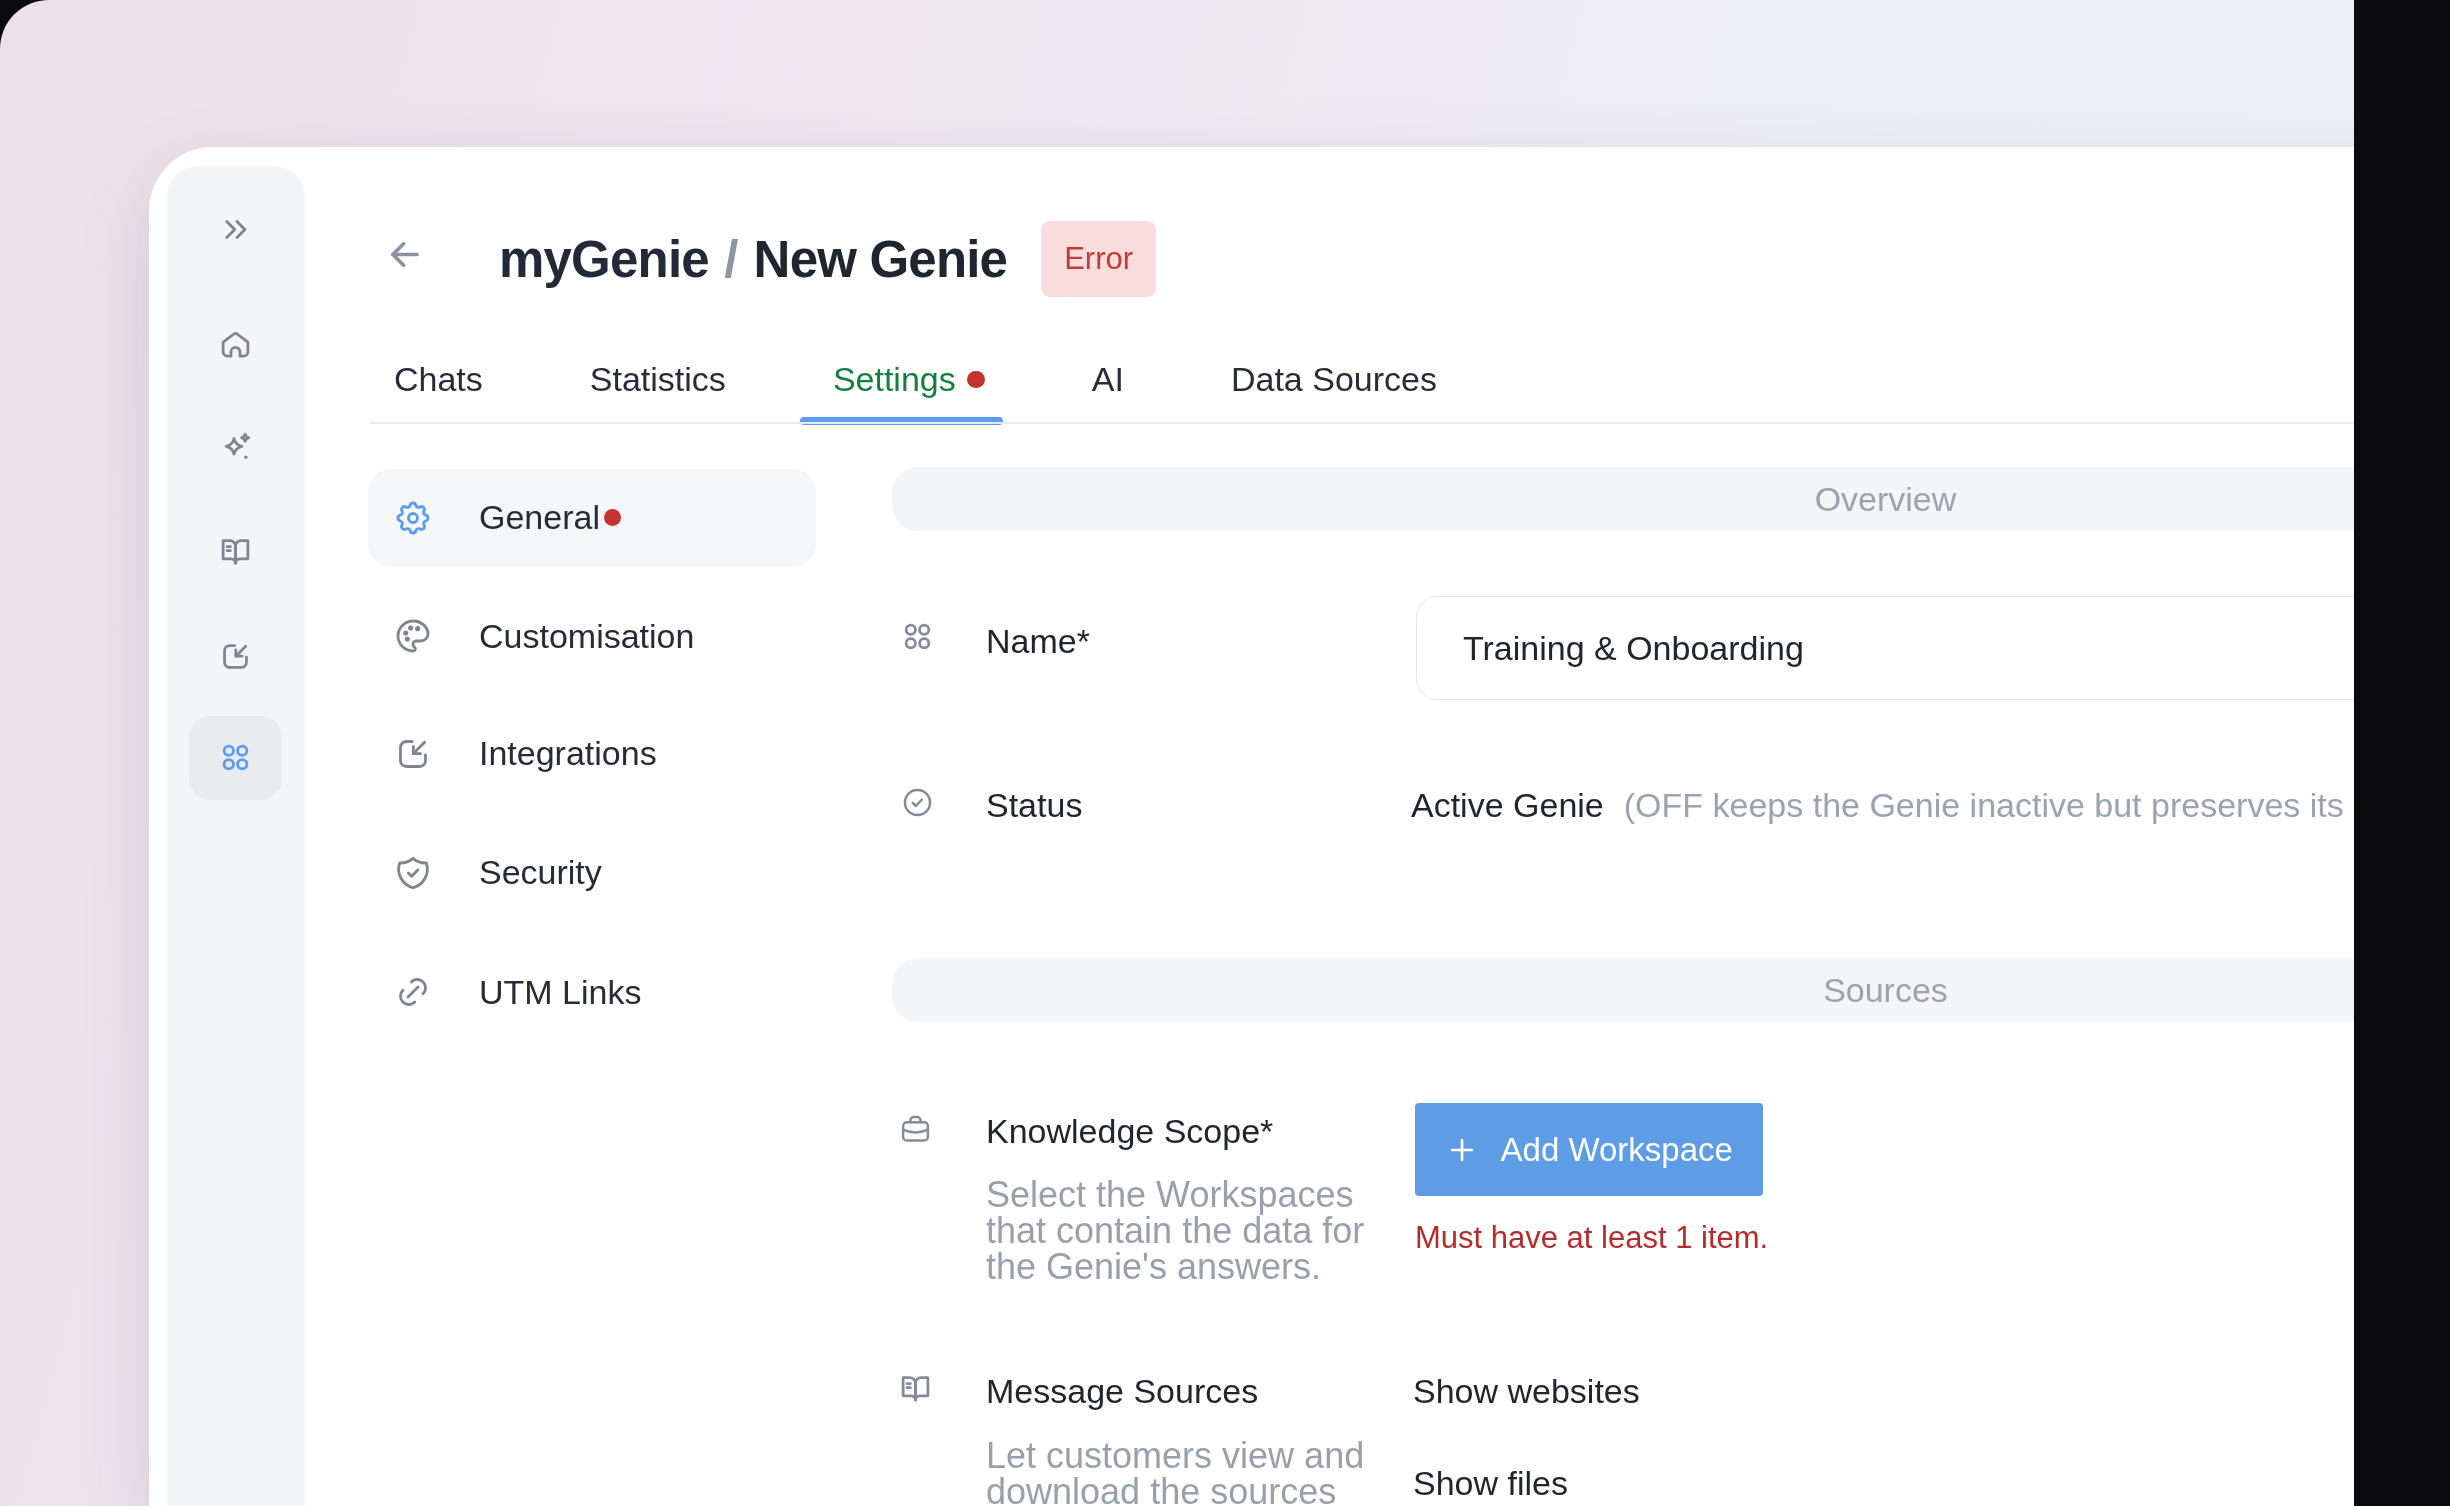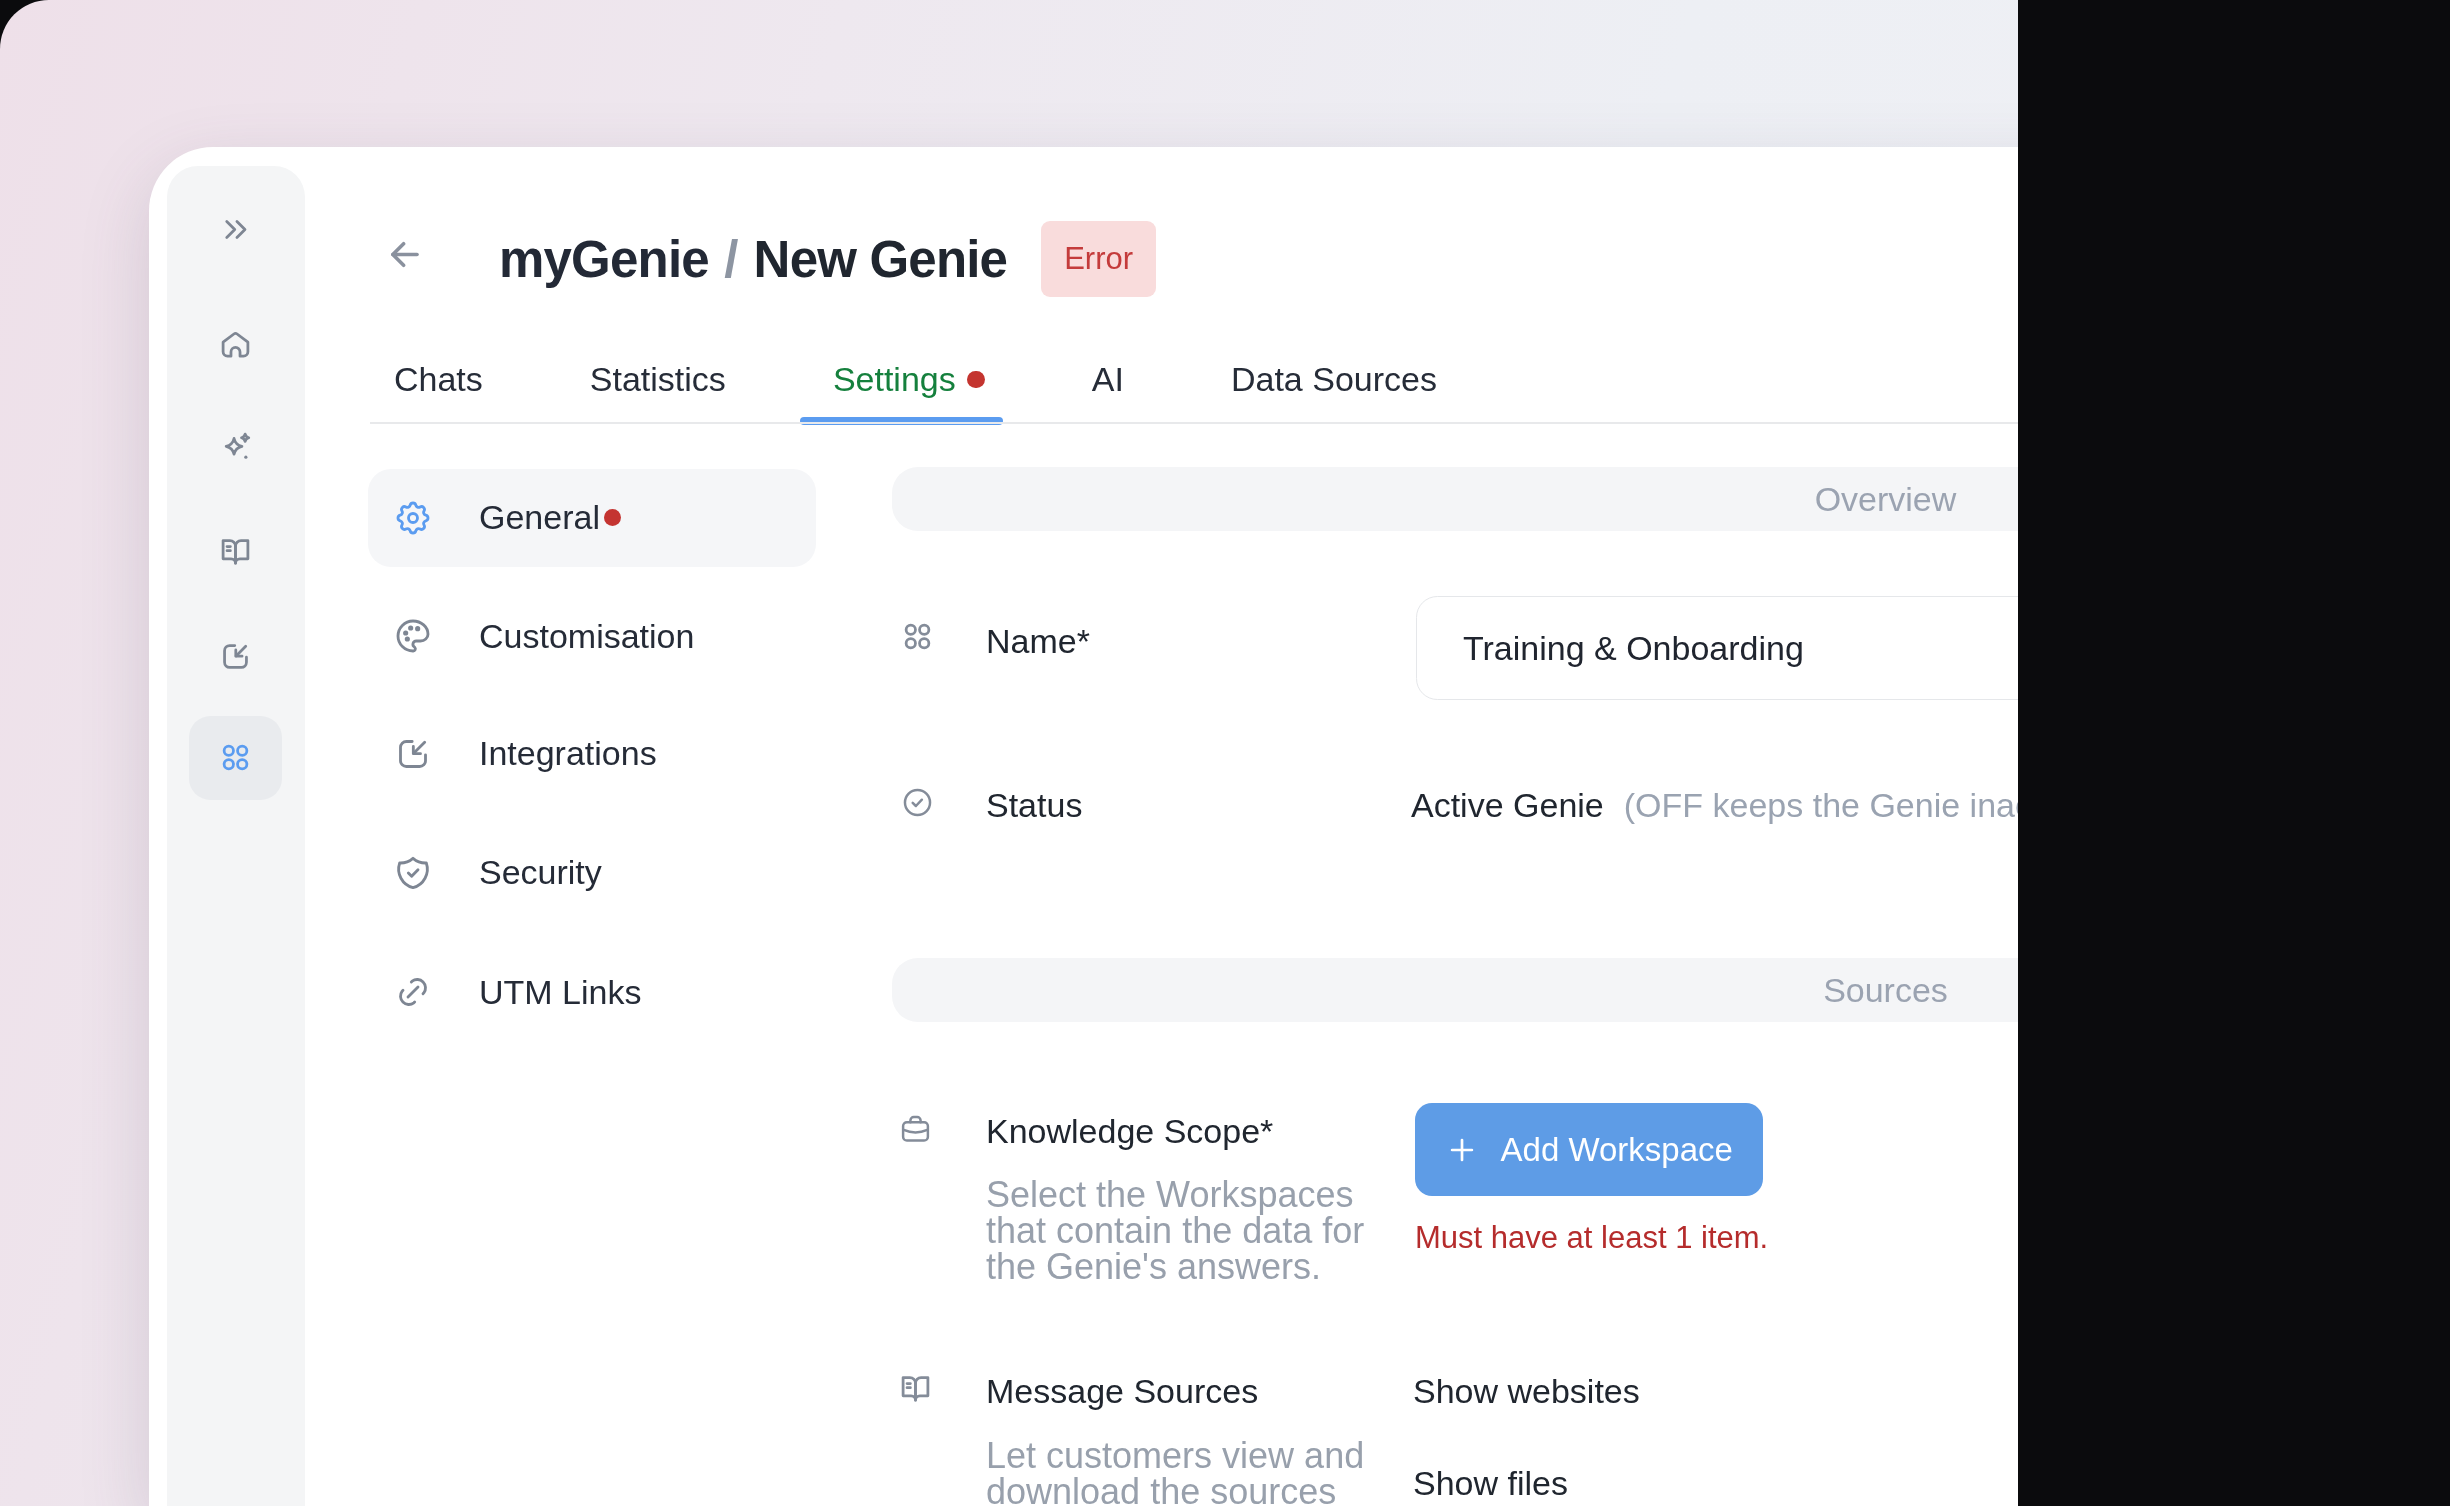--- a/index.html
+++ b/index.html
@@ -1,16 +1,16 @@
 <!DOCTYPE html>
 <html style="font-size:12.3px"><head>
 <meta charset="utf-8">
 <style>
   html,body{margin:0;padding:0;background:#0b0b0d;}
-  .stage{position:relative;width:2018px;height:1507px;overflow:hidden;
+  .stage{position:relative;width:2354px;height:1507px;overflow:hidden;
          font-family:"Liberation Sans",sans-serif;background:#0b0b0d;}
   .desktop{position:absolute;inset:0;border-top-left-radius:49px;
            background:linear-gradient(105deg,#eee0e9 0%,#eee8ef 35%,#edeff4 70%,#eff0f5 100%);}
   .window{position:absolute;left:149px;top:147px;width:2301px;height:1360px;background:#ffffff;
           border-top-left-radius:64px;box-shadow:0 23px 69px rgba(90,70,100,.18);}
   .sidebar{position:absolute;left:167px;top:166px;width:138px;height:1341px;background:#f4f5f6;
            border-radius:31px 31px 0 0;}
   .ic{display:block;width:100%;height:100%;}
   .sb-ic{position:absolute;left:218px;width:35px;height:35px;color:#7e8693;cursor:pointer;}
   .sb-active-bg{position:absolute;left:189px;top:716px;width:93px;height:84px;border-radius:21.4px;background:#e9ebee;}
@@ -47,21 +47,21 @@
   .fm-value{position:absolute;left:1413px;font-size:34px;font-weight:500;color:#20262f;line-height:41px;white-space:nowrap;}
 
   .name-input{position:absolute;left:1416px;top:596px;width:1183px;height:102px;background:#fff;
               border:1.5px solid #e5e7ea;border-radius:21.4px;display:flex;align-items:center;cursor:text;}
   .name-input span{margin-left:46px;font-size:34px;color:#20252f;white-space:nowrap;}
 
   .status-line{position:absolute;left:1411px;top:786px;display:flex;align-items:center;gap:20px;white-space:nowrap;}
   .status-line .v{font-size:34px;font-weight:500;color:#20262f;}
   .status-line .h{font-size:34px;font-weight:400;color:#9aa3b1;}
 
-  .add-btn{position:absolute;left:1415px;top:1103px;width:348px;height:93px;border-radius:17px;background:#5e9ce6;
+  .add-btn{position:absolute;left:1415px;top:1103px;width:348px;height:93px;border-radius:4px;background:#5e9ce6;
            display:flex;align-items:center;justify-content:center;gap:21.4px;cursor:pointer;border:none;}
   .add-btn .plus{width:34px;height:34px;color:#ffffff;}
   .add-btn span{font-size:33px;font-weight:500;color:#ffffff;white-space:nowrap;}
   .err-text{position:absolute;left:1415px;top:1220px;font-size:31px;font-weight:500;color:#b52c2c;white-space:nowrap;}
 </style>
 </head>
 <body>
 
 <div class="stage">
   <div class="desktop"></div>

